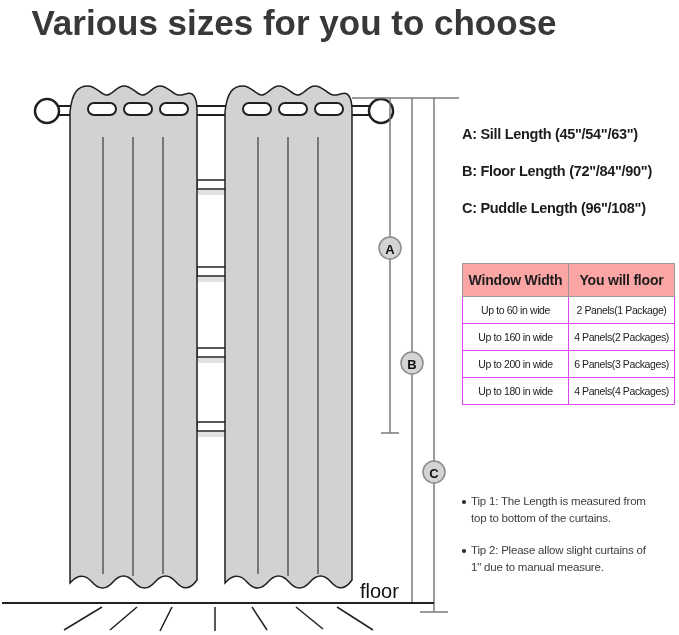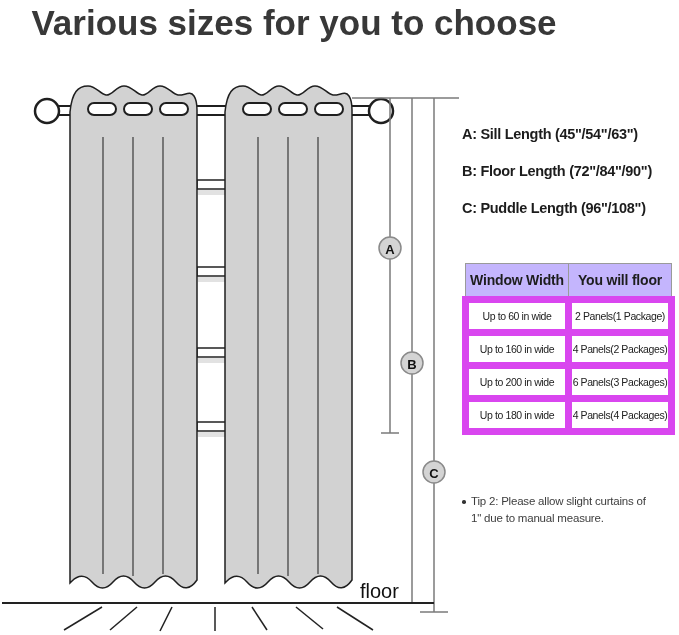--- a/index.html
+++ b/index.html
@@ -17,27 +17,27 @@
     position:absolute;left:462px;top:126px;color:#1c1c1c;
     font-size:14.5px;font-weight:700;letter-spacing:-0.3px;
   }
   .lengths .item{height:16px;line-height:16px;margin-bottom:21px;white-space:nowrap;}
   .size-table{
     position:absolute;left:462px;top:263px;width:213px;
     border-collapse:collapse;table-layout:fixed;background:#fff;
     border:1px solid #8f8f8f;
   }
   .size-table th{
-    background:#c4b5fd;color:#1d1d1d;font-size:14px;font-weight:700;
+    background:#fca5a5;color:#1d1d1d;font-size:14px;font-weight:700;
     height:32px;text-align:center;border:1px solid #9a9a9a;
     letter-spacing:-0.2px;padding:0;
   }
   .size-table td{
     color:#222;font-size:10.5px;letter-spacing:-0.4px;height:26px;
-    text-align:center;border:7px solid #d946ef;padding:0;white-space:nowrap;
+    text-align:center;border:1px solid #d946ef;padding:0;white-space:nowrap;
   }
   .tips-heading{
     position:absolute;left:473px;top:450px;margin:0;
     font-size:19px;font-weight:700;color:#171717;
   }
   .tips{position:absolute;left:461px;top:493px;width:218px;}
   .tip{position:relative;padding-left:10px;margin-bottom:16px;}
   .tip .dot{
     position:absolute;left:1px;top:7px;width:3.5px;height:3.5px;
     border-radius:50%;background:#333;
@@ -178,18 +178,23 @@
       <tr>
         <td>Up to 180 in wide</td>
         <td>4 Panels(4 Packages)</td>
       </tr>
     </tbody>
   </table>
 
   <div class="tips">
     <div class="tip">
       <span class="dot"></span>
+      <div class="line">Tip 1: The Length is measured from</div>
+      <div class="line">top to bottom of the curtains.</div>
+    </div>
+    <div class="tip">
+      <span class="dot"></span>
       <div class="line">Tip 2:  Please allow slight curtains of</div>
       <div class="line">1" due to manual measure.</div>
     </div>
   </div>
 
 </div>
 
 </body></html>

